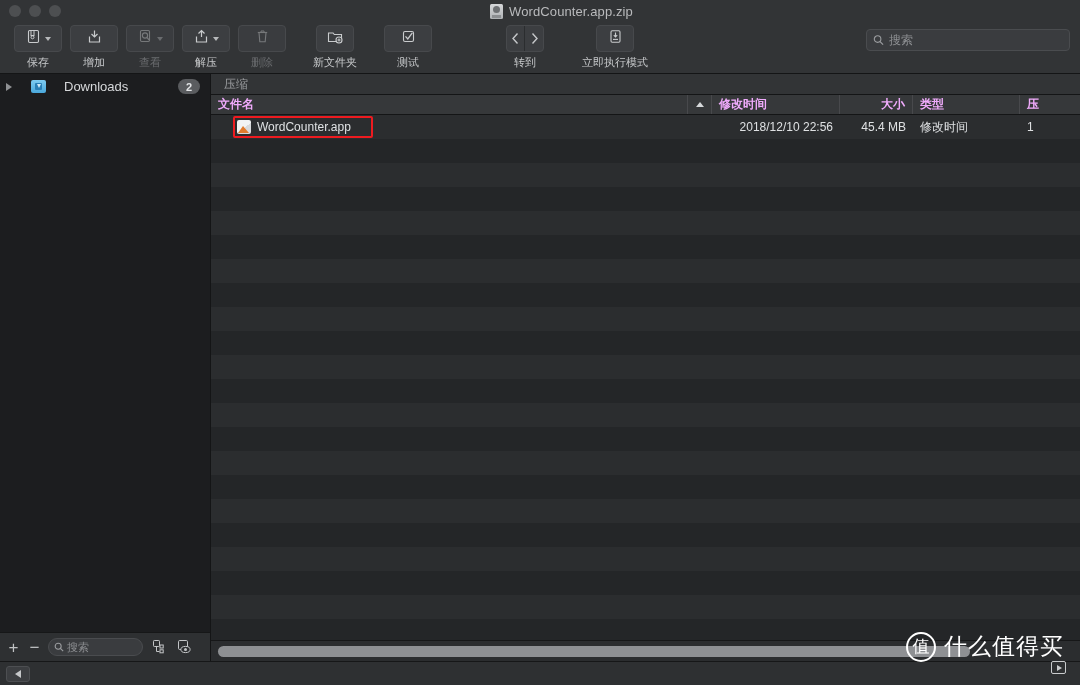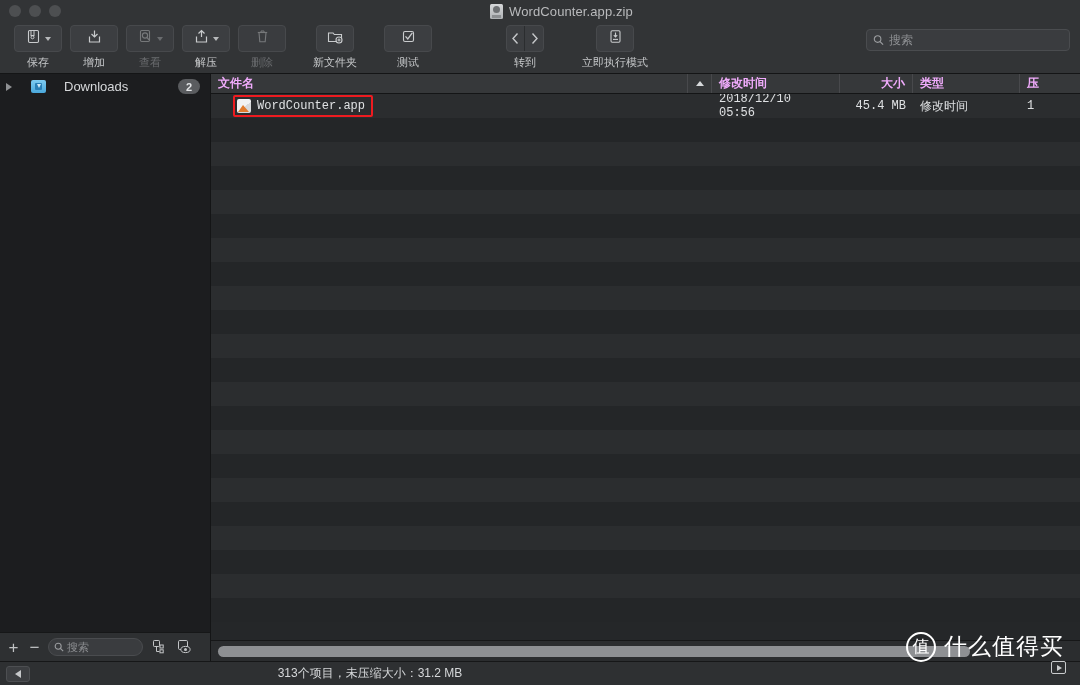--- a/index.html
+++ b/index.html
@@ -223,21 +223,21 @@
   .ch.size { width: 73px; justify-content: flex-end; }
   .ch.type { width: 107px; }
   .ch.last { width: 60px; border-right: none; overflow: hidden; }
 
   .filelist { flex: 1; position: relative; overflow: hidden; }
   .row {
     height: 24px;
     display: flex; align-items: center;
     font-size: 12px; color: #dfe1e3;
   }
-  .row.odd  { background: #2b2d2f; font-family: Liberation Mono, monospace; }
+  .row.odd  { background: #2b2d2f; }
   .row.even { background: #242628; }
   .cell { display: flex; align-items: center; padding: 0 7px; }
   .cell.name { flex: 1; min-width: 0; gap: 6px; padding-left: 26px; }
   .cell.mtime { width: 128px; justify-content: flex-end; }
   .cell.size  { width: 73px; justify-content: flex-end; }
   .cell.type  { width: 107px; }
   .cell.last  { width: 60px; overflow: hidden; }
   .app-icon {
     width: 14px; height: 14px; flex: 0 0 14px;
     background: linear-gradient(140deg,#f2f3f4 55%, #d9dadc 55%);
@@ -518,20 +518,23 @@
             <rect x="2.5" y="1.5" width="9" height="9" rx="1.2" fill="none" stroke="#c3c5c7" stroke-width="1"></rect>
             <ellipse cx="9.5" cy="10.5" rx="4.6" ry="3.1" fill="#2e3032" stroke="#c3c5c7" stroke-width="1"></ellipse>
             <circle cx="9.5" cy="10.5" r="1.5" fill="#c3c5c7"></circle>
           </svg>
         </div>
       </div>
     </div>
 
     <div class="main">
 
+      <div class="breadcrumb">
+        <span>压缩</span>
+      </div>
 
       <div class="col-head">
         <div class="ch name">
           <span>文件名</span>
         </div>
         <div class="ch sorted" style="width:24px">
           <span class="sort-arrow"></span>
         </div>
         <div class="ch mtime">
           <span>修改时间</span>
@@ -547,21 +550,21 @@
         </div>
       </div>
 
       <div class="filelist">
         <div class="row odd">
           <div class="cell name">
             <span class="app-icon"></span>
             <span>WordCounter.app</span>
           </div>
           <div class="cell" style="width:24px"></div>
-          <div class="cell mtime">2018/12/10 05:56</div>
+          <div class="cell mtime">2018/12/10 22:56</div>
           <div class="cell size">45.4 MB</div>
           <div class="cell type">修改时间</div>
           <div class="cell last">1</div>
         </div>
         <div id="empty-rows">
             <div class="row even"></div>
             <div class="row odd"></div>
             <div class="row even"></div>
             <div class="row odd"></div>
             <div class="row even"></div>
@@ -589,23 +592,20 @@
         <div class="hscroll-track">
           <div class="hscroll-thumb" style="width: 88%;"></div>
         </div>
       </div>
     </div>
   </div>
 
   <div class="statusbar">
     <div class="collapse-btn">
       <span class="collapse-tri"></span>
-    </div>
-    <div class="status-text">
-      <span class="st-left">313个项目，未压缩大小：31.2 MB</span>
     </div>
   </div>
 
   <div class="watermark">
     <div class="wm-circle">值</div>
     <div class="wm-text">什么值得买</div>
     <div class="wm-play"></div>
   </div>
 
 </div>

